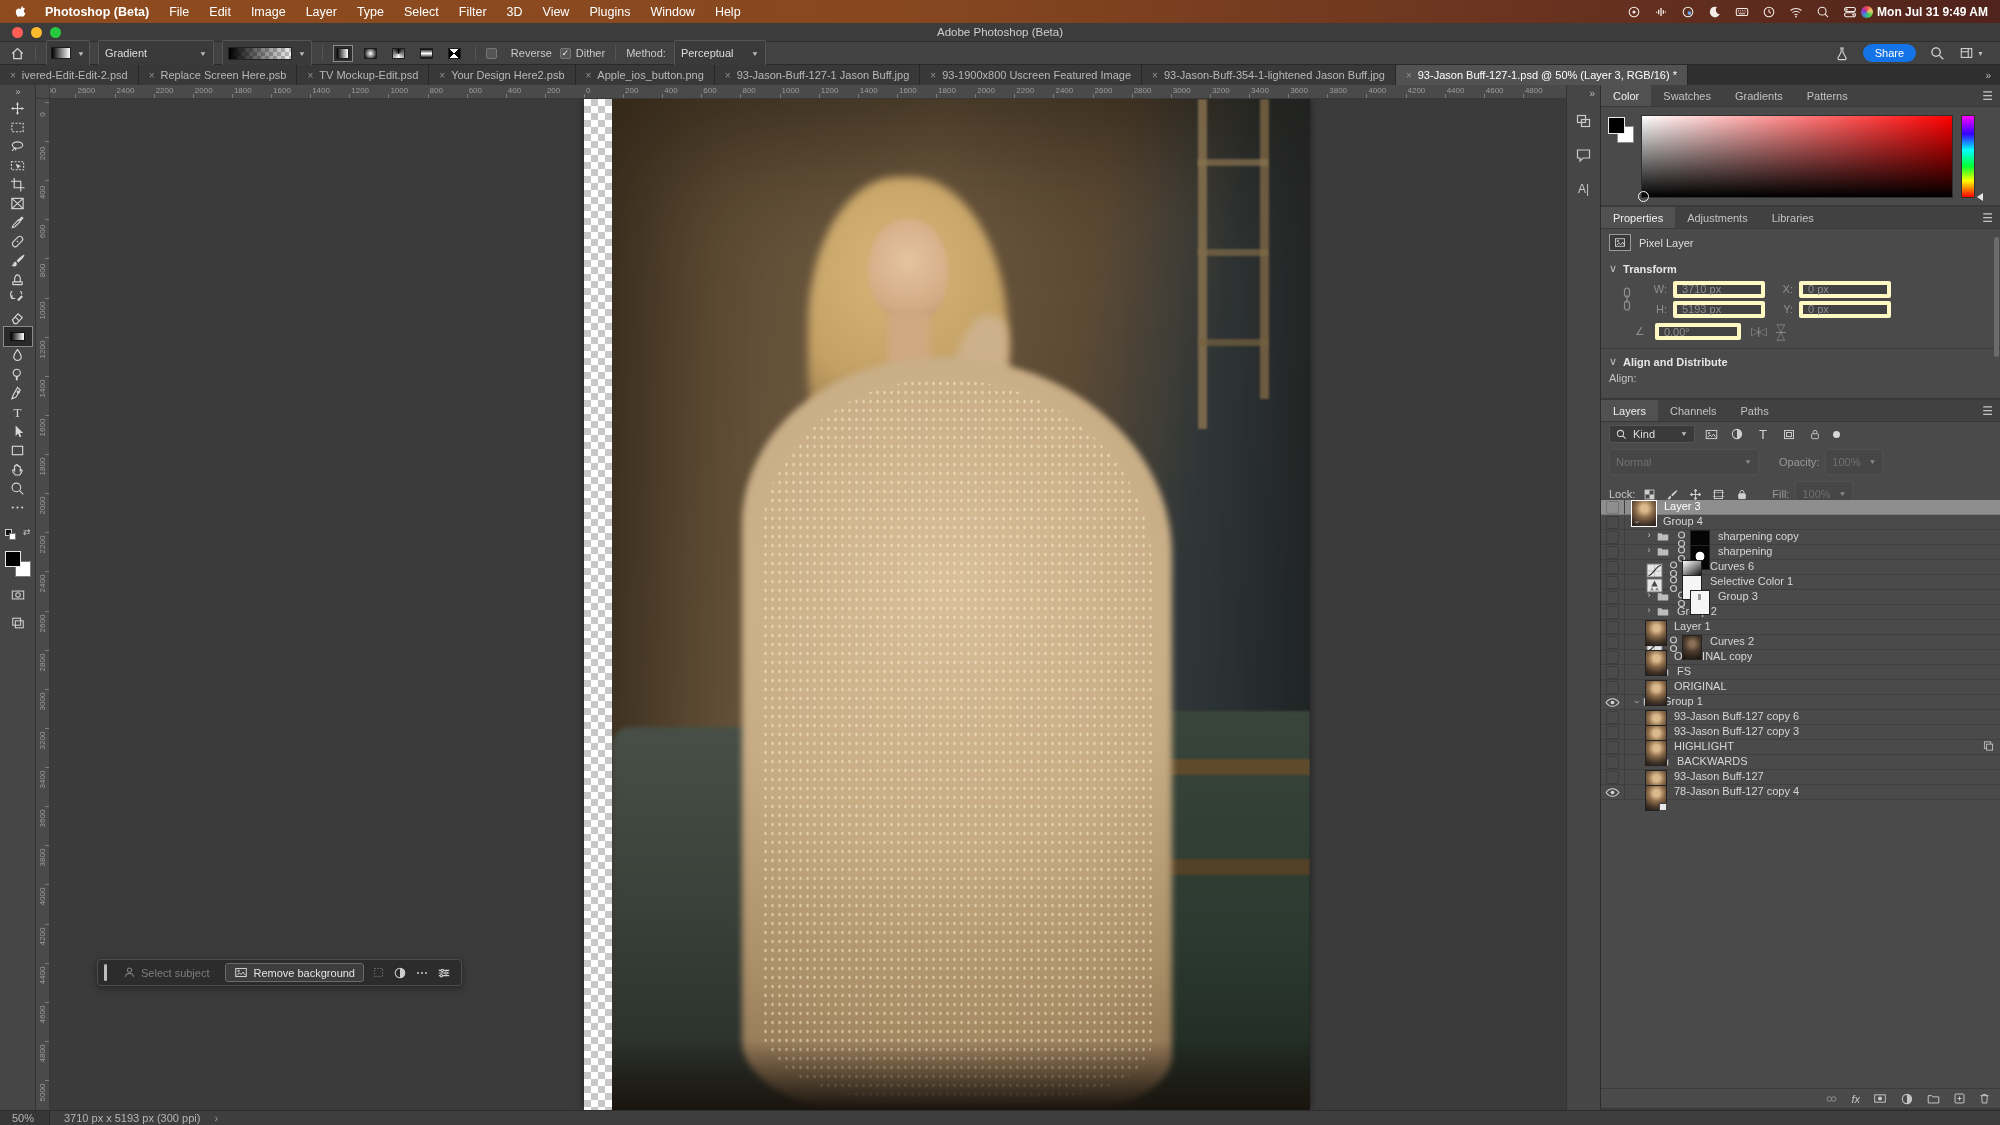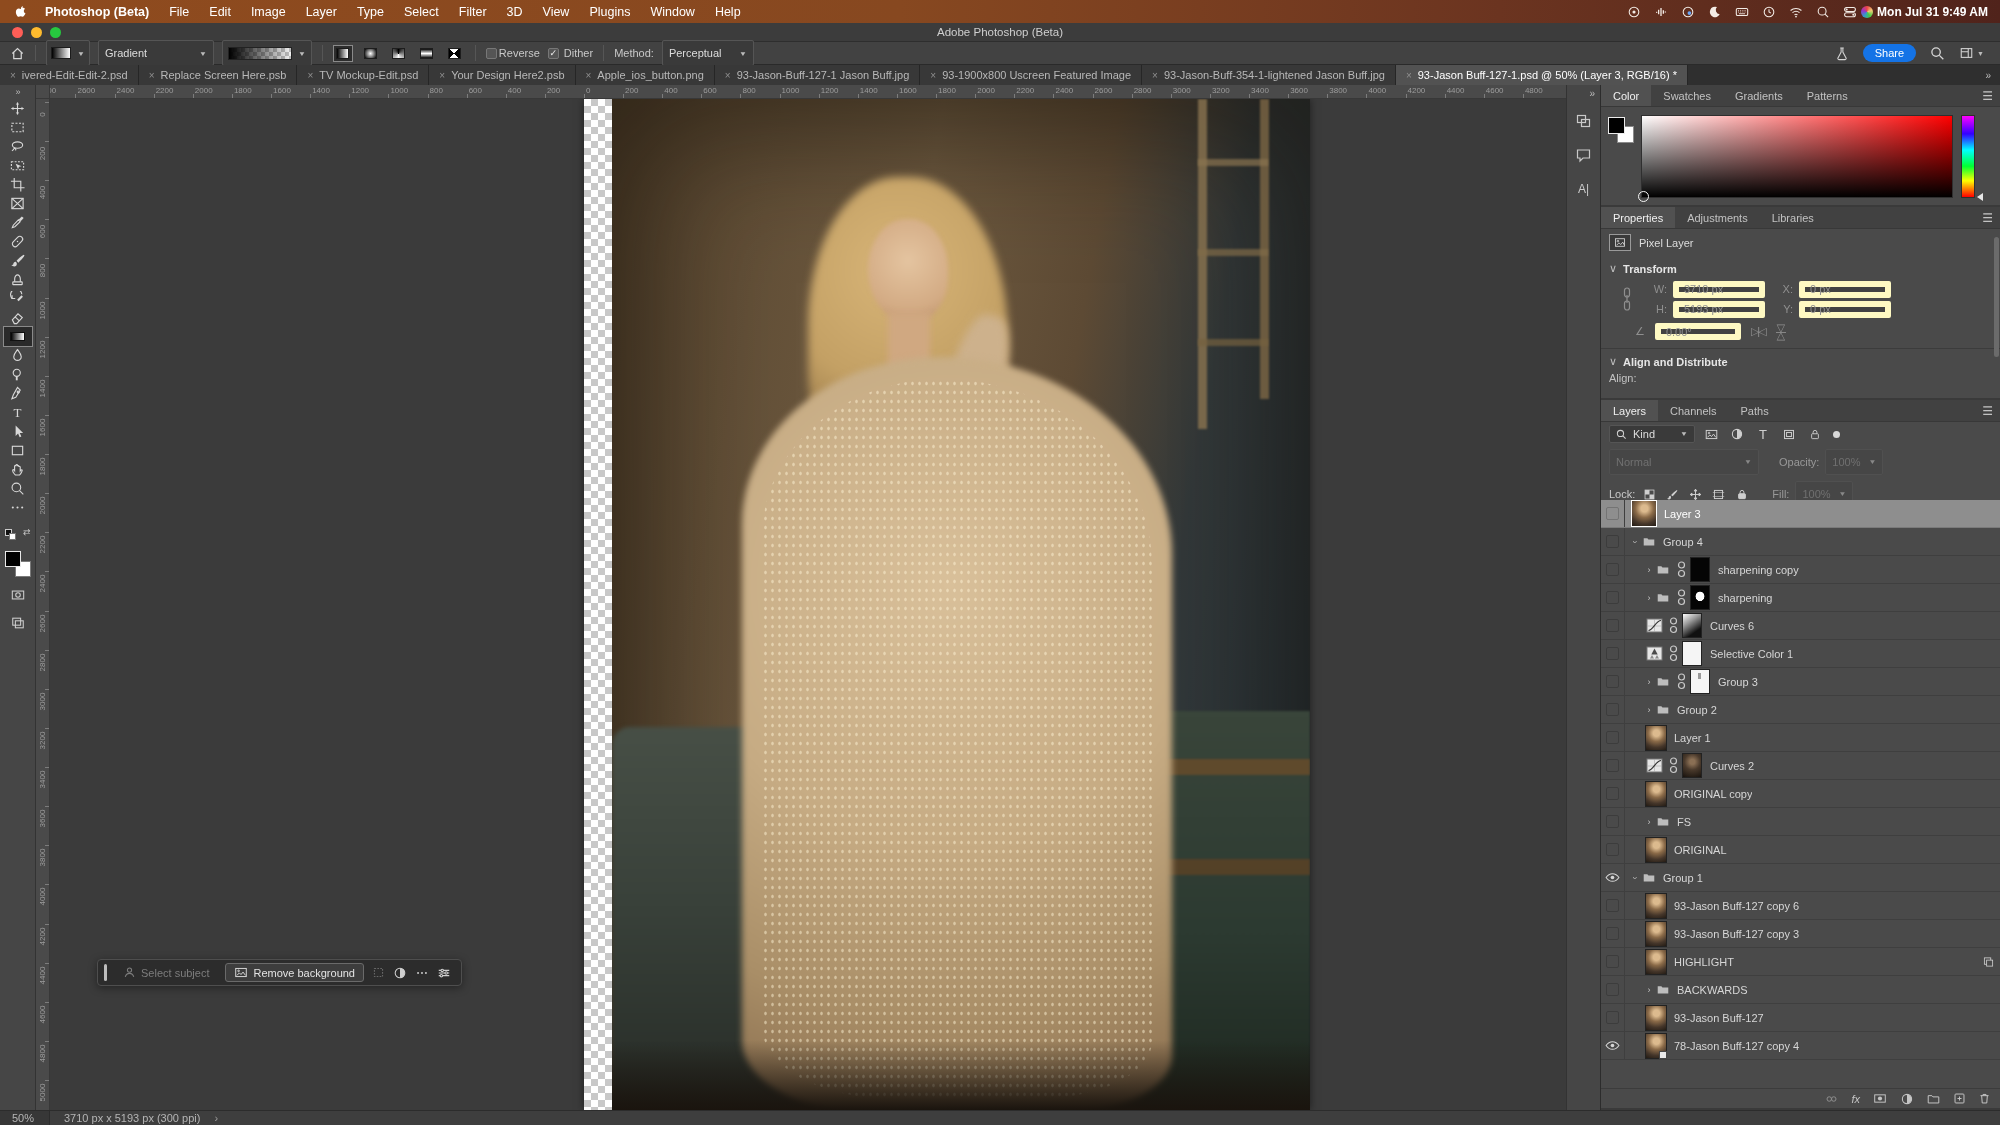--- a/index.html
+++ b/index.html
@@ -168,21 +168,21 @@
     border-top:4px solid transparent; border-bottom:4px solid transparent; border-right:6px solid #e8e8e8; }
 
   
   #panel-props { top:122px; height:193px; }
   #pl-row { display:flex; align-items:center; gap:8px; padding:5px 8px; }
   #pl-thumb { width:22px; height:17px; border:1px solid #9a9a9a; background:#3a3a3a; display:flex; align-items:center; justify-content:center; }
   .sec-hdr { display:flex; align-items:center; gap:6px; padding:6px 8px 2px; color:#e6e6e6; font-weight:bold; }
   .sec-hdr .chev-open { color:#bdbdbd; font-weight:normal; }
   #tf-grid { display:grid; grid-template-columns:16px 30px 92px 26px 92px; grid-auto-rows:20px;
     align-items:center; margin:2px 0 0 18px; column-gap:4px; }
-  .fld { height:17px; background:#424242; border:6px solid #fef9c3; border-radius:2px;
+  .fld { height:17px; background:#424242; border:4px solid #fef9c3; border-radius:2px;
     display:flex; align-items:center; padding:0 5px; color:#8f8f8f; }
   .flbl { color:#8f8f8f; text-align:right; padding-right:2px; }
   #tf-link { grid-row:1/3; color:#8f8f8f; display:flex; justify-content:center; }
   #angle-row { display:flex; align-items:center; gap:10px; margin:4px 0 0 34px; color:#8f8f8f; }
   .props-divider { height:1px; background:#3c3c3c; margin-top:8px; }
   #align-label { padding:2px 8px; color:#c2c2c2; }
   #props-scroll { position:absolute; right:2px; top:30px; width:5px; height:120px; background:#6b6b6b; border-radius:3px; }
 
   
   #panel-layers { top:315px; height:710px; }
@@ -190,21 +190,21 @@
   #kind-select { width:86px; height:18px; }
   .fico { width:20px; height:18px; display:flex; align-items:center; justify-content:center; }
   .fico svg { stroke:#cfcfcf; }
   .fdot { width:7px; height:7px; border-radius:50%; background:#d8d8d8; margin-left:2px; }
   .dim { opacity:.55; }
   #blend-row .select, #lock-row .select { color:#8f8f8f; border-color:#555; background:#444; }
   .lk { width:17px; height:16px; display:flex; align-items:center; justify-content:center; }
   .lk svg { stroke:#cfcfcf; }
 
   #layer-rows { position:absolute; top:100px; left:0; right:0; height:590px; overflow:hidden; }
-  .lrow { display:flex; align-items:center; height:28px; border-bottom:1px solid rgba(0,0,0,.14); padding-right:6px; }
+  .lrow { display:flex; height:15px; border-bottom:1px solid rgba(0,0,0,.14); padding-right:6px; }
   .lrow.sel { background:#8e8e8e; color:#fff; }
   .eye-cell { width:24px; align-self:stretch; display:flex; align-items:center; justify-content:center;
     border-right:1px solid #3f3f3f; flex:none; }
   .eye-well { width:13px; height:13px; border:1px solid rgba(0,0,0,.18); border-radius:2px; }
   .lind { flex:none; }
   .lchev { color:#c5c5c5; width:12px; text-align:center; flex:none; font-size:9px; }
   .lchev.open { display:inline-block; transform:rotate(90deg); }
   .lthumb { width:22px; height:26px; border:1px solid #222; flex:none; margin:0 7px 0 2px; position:relative; }
   .lrow.sel .lthumb { border-color:#fff; width:26px; height:27px; }
   .th-photo { background:radial-gradient(circle at 52% 30%,#dcba8e 0 16%,#8a6a48 42%,#45362a 72%,#211a13 100%); }
@@ -365,21 +365,21 @@
   <span class="gtype">
       <span class="gsw" style="background:conic-gradient(#000,#fff,#000)"></span>
     </span>
   <span class="gtype">
       <span class="gsw" style="background:linear-gradient(180deg,#000,#fff 50%,#000)"></span>
     </span>
   <span class="gtype">
       <span class="gsw" style="background:conic-gradient(from 45deg,#000 0 25%,#fff 0 50%,#000 0 75%,#fff 0)"></span>
     </span>
   <span class="ob-sep"></span>
-  <span style="display:flex;align-items:center;gap:2px">
+  <span style="display:flex;align-items:center;gap:14px">
     <span class="cb"></span>
     <span class="ob-label">Reverse</span>
   </span>
   <span style="display:flex;align-items:center;gap:5px">
     <span class="cb">✓</span>
     <span class="ob-label">Dither</span>
   </span>
   <span class="ob-sep"></span>
   <span class="ob-label">Method:</span>
   <span class="select" style="width:92px">

